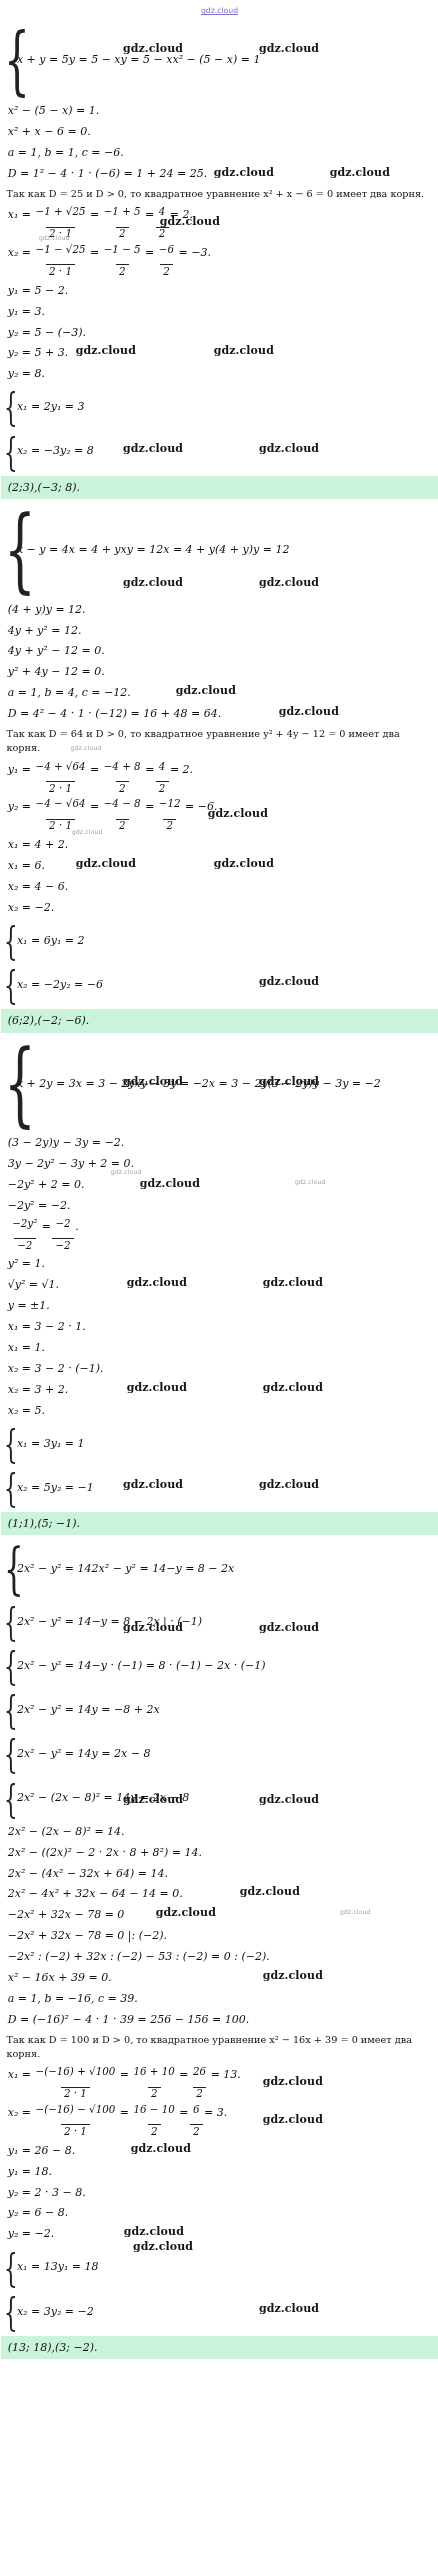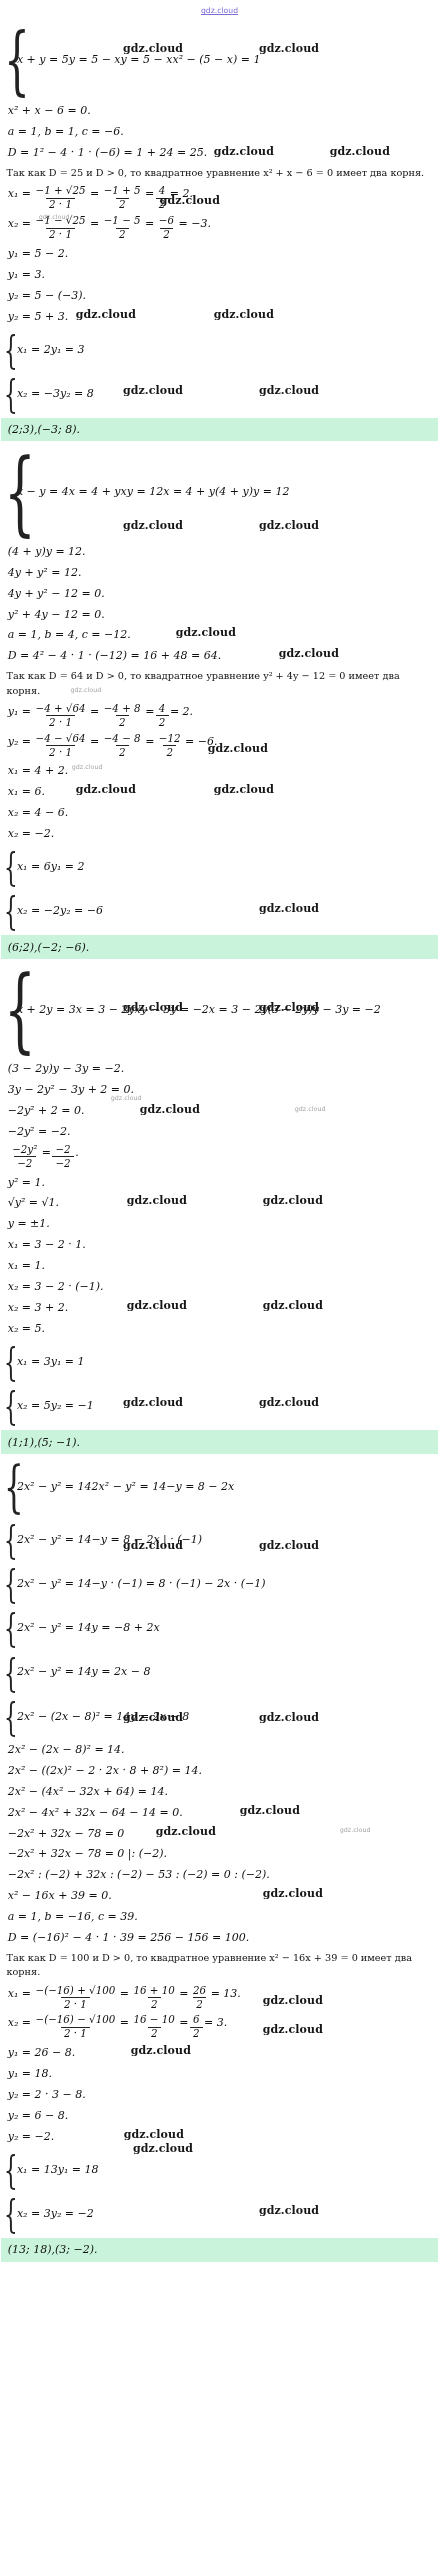--- a/index.html
+++ b/index.html
@@ -14,21 +14,21 @@
   .math-line { position:relative; font:italic 11px/17px "DejaVu Serif", serif; margin:3.9px 0 3.9px 6.4px; }
   .para { position:relative; font:normal 9.7px/1.45 "DejaVu Serif", serif; margin:5.2px 6.4px 5.2px 5.2px; }
   .answer { position:relative; background:#c9f3da; font:italic 11px/17px "DejaVu Serif", serif; padding:3.2px 6.4px; margin:5.2px 0; }
 
   .system { position:relative; display:flex; align-items:center; margin:5.2px 0 5.2px 2.6px; }
   .brace { display:inline-block; width:13px; font-family:"DejaVu Serif", serif; font-style:normal; line-height:1; color:#222; transform:scaleX(0.55); transform-origin:left center; flex:0 0 13px; }
   .sys-lines { display:flex; flex-direction:row; }
   .sys-line { font:italic 11px/17.4px "DejaVu Serif", serif; }
 
   .frac-line { display:flex; align-items:flex-start; flex-wrap:nowrap; }
-  .fr { display:inline-flex; flex-direction:column; align-items:center; margin:0 1.3px; font-size:10.3px; line-height:1.15; font-style:italic; }
+  .fr { display:inline-flex; flex-direction:column; align-items:center; margin:0 1.3px; font-size:10.3px; line-height:1.15; font-style:italic;gap:8px; }
   .fr .num { padding:0 3.2px 0.6px; }
   .fr .den { border-top:0.6px solid #222; padding:0.6px 3.2px 0; }
 
   .wm-bold { position:absolute; font:bold 11px "DejaVu Serif", serif; font-style:normal; color:#161616; white-space:nowrap; letter-spacing:0.1px; pointer-events:none; }
   .wm-small { position:absolute; font:normal 6.4px "DejaVu Sans", sans-serif; font-style:normal; color:#a5a5a5; white-space:nowrap; pointer-events:none; }
 </style>
 </head>
 <body>
 
 <div class="top-row">
@@ -40,20 +40,21 @@
       <span class="brace" style="font-size: 74px;">{</span>
       <span class="sys-lines">
         <span class="sys-line">x + y = 5</span>
         <span class="sys-line">y = 5 − x</span>
         <span class="sys-line">y = 5 − x</span>
         <span class="sys-line">x² − (5 − x) = 1</span>
       </span>
       <span class="wm-bold" style="left: 119px; top: 19.3px;">gdz.cloud</span>
       <span class="wm-bold" style="left: 255px; top: 19.3px;">gdz.cloud</span>
     </div>
+    <div class="math-line">x² − (5 − x) = 1.</div>
     <div class="math-line">x² + x − 6 = 0.</div>
     <div class="math-line">a = 1, b = 1, c = −6.</div>
     <div class="math-line">D = 1² − 4 · 1 · (−6) = 1 + 24 = 25.<span class="wm-bold" style="left: 206px; top: 1.3px;">gdz.cloud</span><span class="wm-bold" style="left: 322px; top: 1.3px;">gdz.cloud</span></div>
     <div class="para">Так как D = 25 и D &gt; 0, то квадратное уравнение x² + x − 6 = 0 имеет два корня.</div>
     <div class="math-line frac-line">
       <span>x₁ = </span>
       <span class="fr">
         <span class="num">−1 + √25</span>
         <span class="den">2 · 1</span>
       </span>
@@ -86,20 +87,21 @@
       <span class="fr">
         <span class="num">−6</span>
         <span class="den">2</span>
       </span>
       <span> = −3.</span>
     </div>
     <div class="math-line">y₁ = 5 − 2.</div>
     <div class="math-line">y₁ = 3.</div>
     <div class="math-line">y₂ = 5 − (−3).</div>
     <div class="math-line">y₂ = 5 + 3.<span class="wm-bold" style="left: 68px; top: 0px;">gdz.cloud</span><span class="wm-bold" style="left: 206px; top: 0px;">gdz.cloud</span></div>
+    <div class="math-line">y₂ = 8.</div>
     <div class="system">
       <span class="brace" style="font-size: 39px;">{</span>
       <span class="sys-lines">
         <span class="sys-line">x₁ = 2</span>
         <span class="sys-line">y₁ = 3</span>
       </span>
     </div>
     <div class="system">
       <span class="brace" style="font-size: 39px;">{</span>
       <span class="sys-lines">

